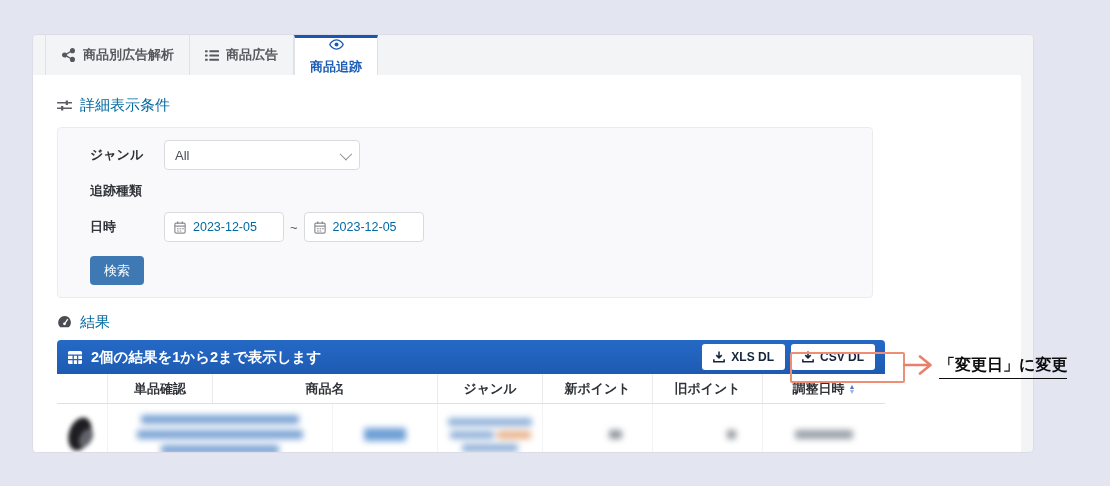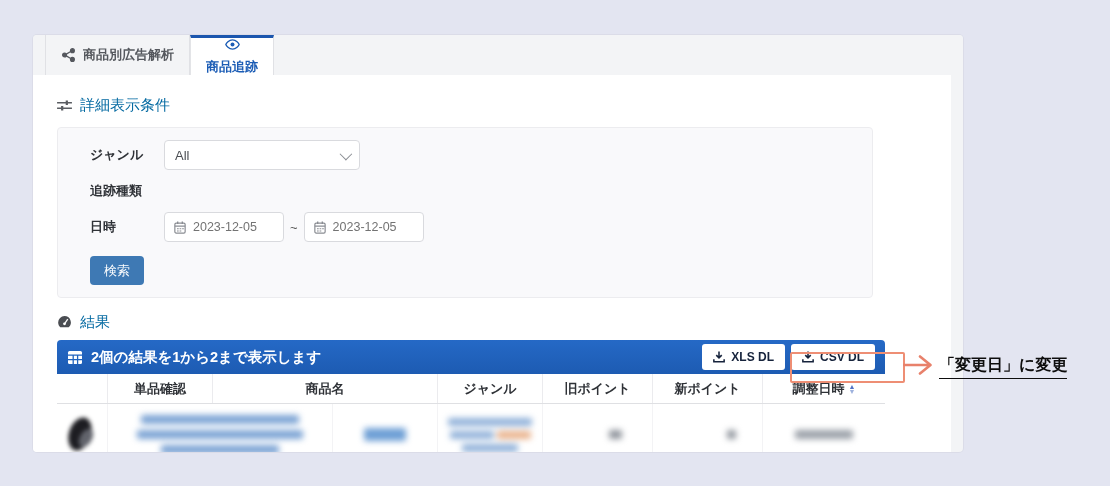--- a/index.html
+++ b/index.html
@@ -4,21 +4,21 @@
 <style>
   * { margin:0; padding:0; box-sizing:border-box; }
   html,body { width:1110px; height:486px; }
   body {
     background:#e3e5f1;
     font-family:"Liberation Sans","DejaVu Sans",sans-serif;
     position:relative; overflow:hidden;
     color:#333;
   }
   .card {
-    position:absolute; left:33px; top:35px; width:930px; height:417px;
+    position:absolute; left:33px; top:35px; width:1000px; height:417px;
     background:#f3f4f6; border-radius:4px;
     box-shadow:0 0 0 1px rgba(0,0,0,0.035);
     overflow:hidden;
   }
   
   .tabbar { display:flex; align-items:stretch; height:40px; padding-left:12px; background:#f3f4f6; }
   .tab {
     display:flex; align-items:center; gap:7px; padding:0 15px;
     font-size:13px; font-weight:600; color:#55585e; cursor:pointer;
     border-right:1px solid #e0e1e5; position:relative; white-space:nowrap;
@@ -50,21 +50,21 @@
     background:#fff; border:1px solid #d9dade; border-radius:4px;
     height:30px; display:flex; align-items:center; justify-content:space-between;
     padding:0 10px; font-size:13px; color:#4a4d52; cursor:pointer;
   }
   .sel-genre { width:196px; }
   .sel-type  { width:88px; gap:8px; }
   .chev { width:9px; height:9px; border-right:1.6px solid #8a8d93; border-bottom:1.6px solid #8a8d93; transform:rotate(45deg) translateY(-2px); }
   .dinput {
     background:#fff; border:1px solid #d9dade; border-radius:4px;
     height:30px; width:120px; display:flex; align-items:center; gap:7px;
-    padding:0 9px; font-size:12.5px; color:#737373; cursor:text;
+    padding:0 9px; font-size:12.5px; color:#0369a1; cursor:text;
   }
   .tilde { margin:0 6px; font-size:13px; color:#555; }
   .search-btn {
     margin-top:8px; width:54px; height:29px; border:none; border-radius:4px;
     background:#3e79b4; color:#fff; font-size:13px; cursor:pointer;
     font-family:inherit;
   }
   
   .results-head { margin-top:14px; }
   .results-bar {
@@ -129,20 +129,35 @@
         <svg width="15" height="14" viewBox="0 0 16 16">
             <g stroke="#55585e" stroke-width="1.4" fill="#55585e">
               <circle cx="12.5" cy="3" r="2.2"></circle>
               <circle cx="3.5" cy="8" r="2.2"></circle>
               <circle cx="12.5" cy="13" r="2.2"></circle>
               <path d="M5.5 7L10.5 4M5.5 9L10.5 12" fill="none"></path>
             </g>
           </svg>
       </span>
       <span>商品別広告解析</span>
+    </div>
+    <div class="tab">
+      <span class="ticon">
+        <svg width="14" height="13" viewBox="0 0 16 14">
+            <g fill="#55585e">
+              <rect x="0" y="1" width="3" height="2.4" rx="0.6"></rect>
+              <rect x="5" y="1" width="11" height="2.4" rx="0.6"></rect>
+              <rect x="0" y="5.8" width="3" height="2.4" rx="0.6"></rect>
+              <rect x="5" y="5.8" width="11" height="2.4" rx="0.6"></rect>
+              <rect x="0" y="10.6" width="3" height="2.4" rx="0.6"></rect>
+              <rect x="5" y="10.6" width="11" height="2.4" rx="0.6"></rect>
+            </g>
+          </svg>
+      </span>
+      <span>商品広告</span>
     </div>
     <div class="tab active">
       <span class="ticon">
         <svg width="15" height="13" viewBox="0 0 18 14">
             <path d="M9 1.5C4.5 1.5 1.6 5.3 1 7c.6 1.7 3.5 5.5 8 5.5s7.4-3.8 8-5.5c-.6-1.7-3.5-5.5-8-5.5z" fill="none" stroke="#1b5cb5" stroke-width="1.6"></path>
             <circle cx="9" cy="7" r="2.4" fill="#1b5cb5"></circle>
           </svg>
       </span>
       <span>商品追跡</span>
     </div>
@@ -241,22 +256,22 @@
         <span>CSV DL</span>
       </button>
     </div>
 
     <div class="rtable">
       <div class="thead">
         <div class="th c0"></div>
         <div class="th c2">単品確認</div>
         <div class="th c1">商品名</div>
         <div class="th c3">ジャンル</div>
+        <div class="th c5">新ポイント</div>
         <div class="th c4">旧ポイント</div>
-        <div class="th c5">新ポイント</div>
         <div class="th c6">
           <span>調整日時</span>
           <span class="sorter">
               <span class="up">▲</span>
               <span class="dn">▼</span>
             </span>
         </div>
       </div>
 
       <div class="trow">

